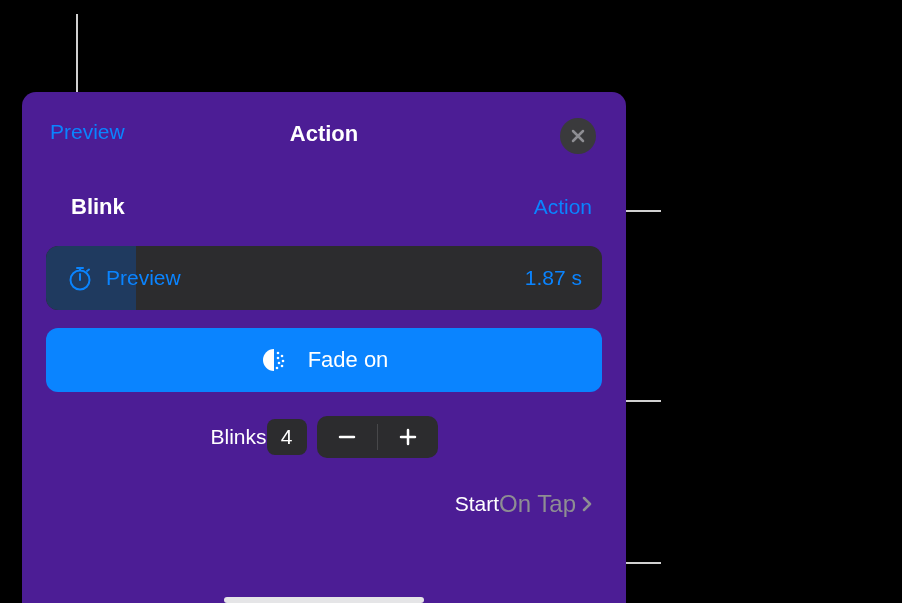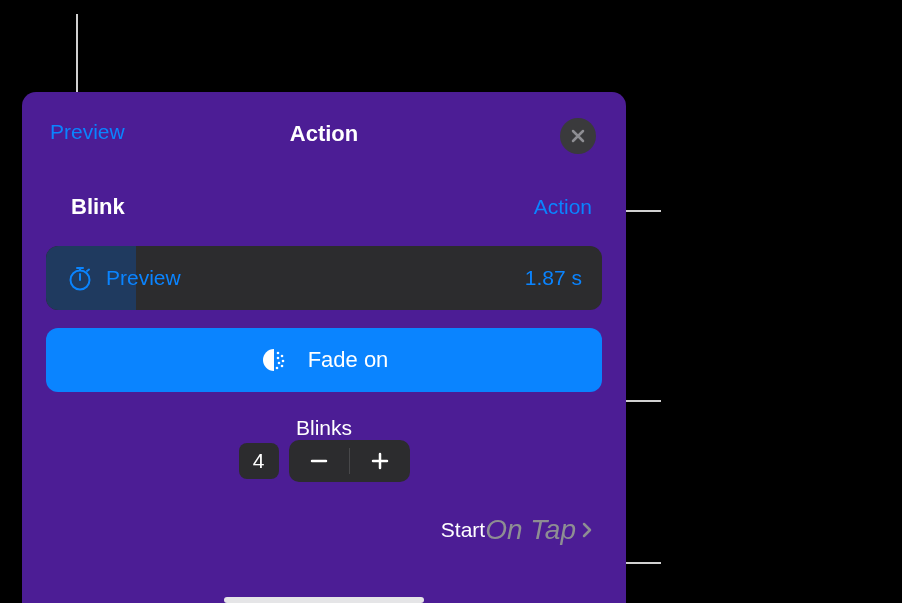--- a/index.html
+++ b/index.html
@@ -138,21 +138,20 @@
     }
     .fade-icon {
       width: 28px;
       height: 28px;
     }
     .blinks-row {
       display: flex;
       align-items: center;
       justify-content: center;
       padding: 24px 22px 0 22px;
-      flex-direction: column;
     }
     .blinks-label {
       color: #fff;
       font-size: 21px;
     }
     .blinks-controls {
       display: flex;
       align-items: center;
       gap: 10px;
     }
@@ -195,22 +194,21 @@
       color: #fff;
       font-size: 21px;
     }
     .start-right {
       display: flex;
       align-items: center;
       gap: 6px;
     }
     .start-value {
       color: #8e8e93;
-      font-size: 28px;
-      font-style: italic;
+      font-size: 24px;
     }
     .chevron {
       color: #8e8e93;
     }
     .home-indicator {
       position: absolute;
       bottom: 0px;
       left: 50%;
       transform: translateX(-50%);
       width: 200px;

